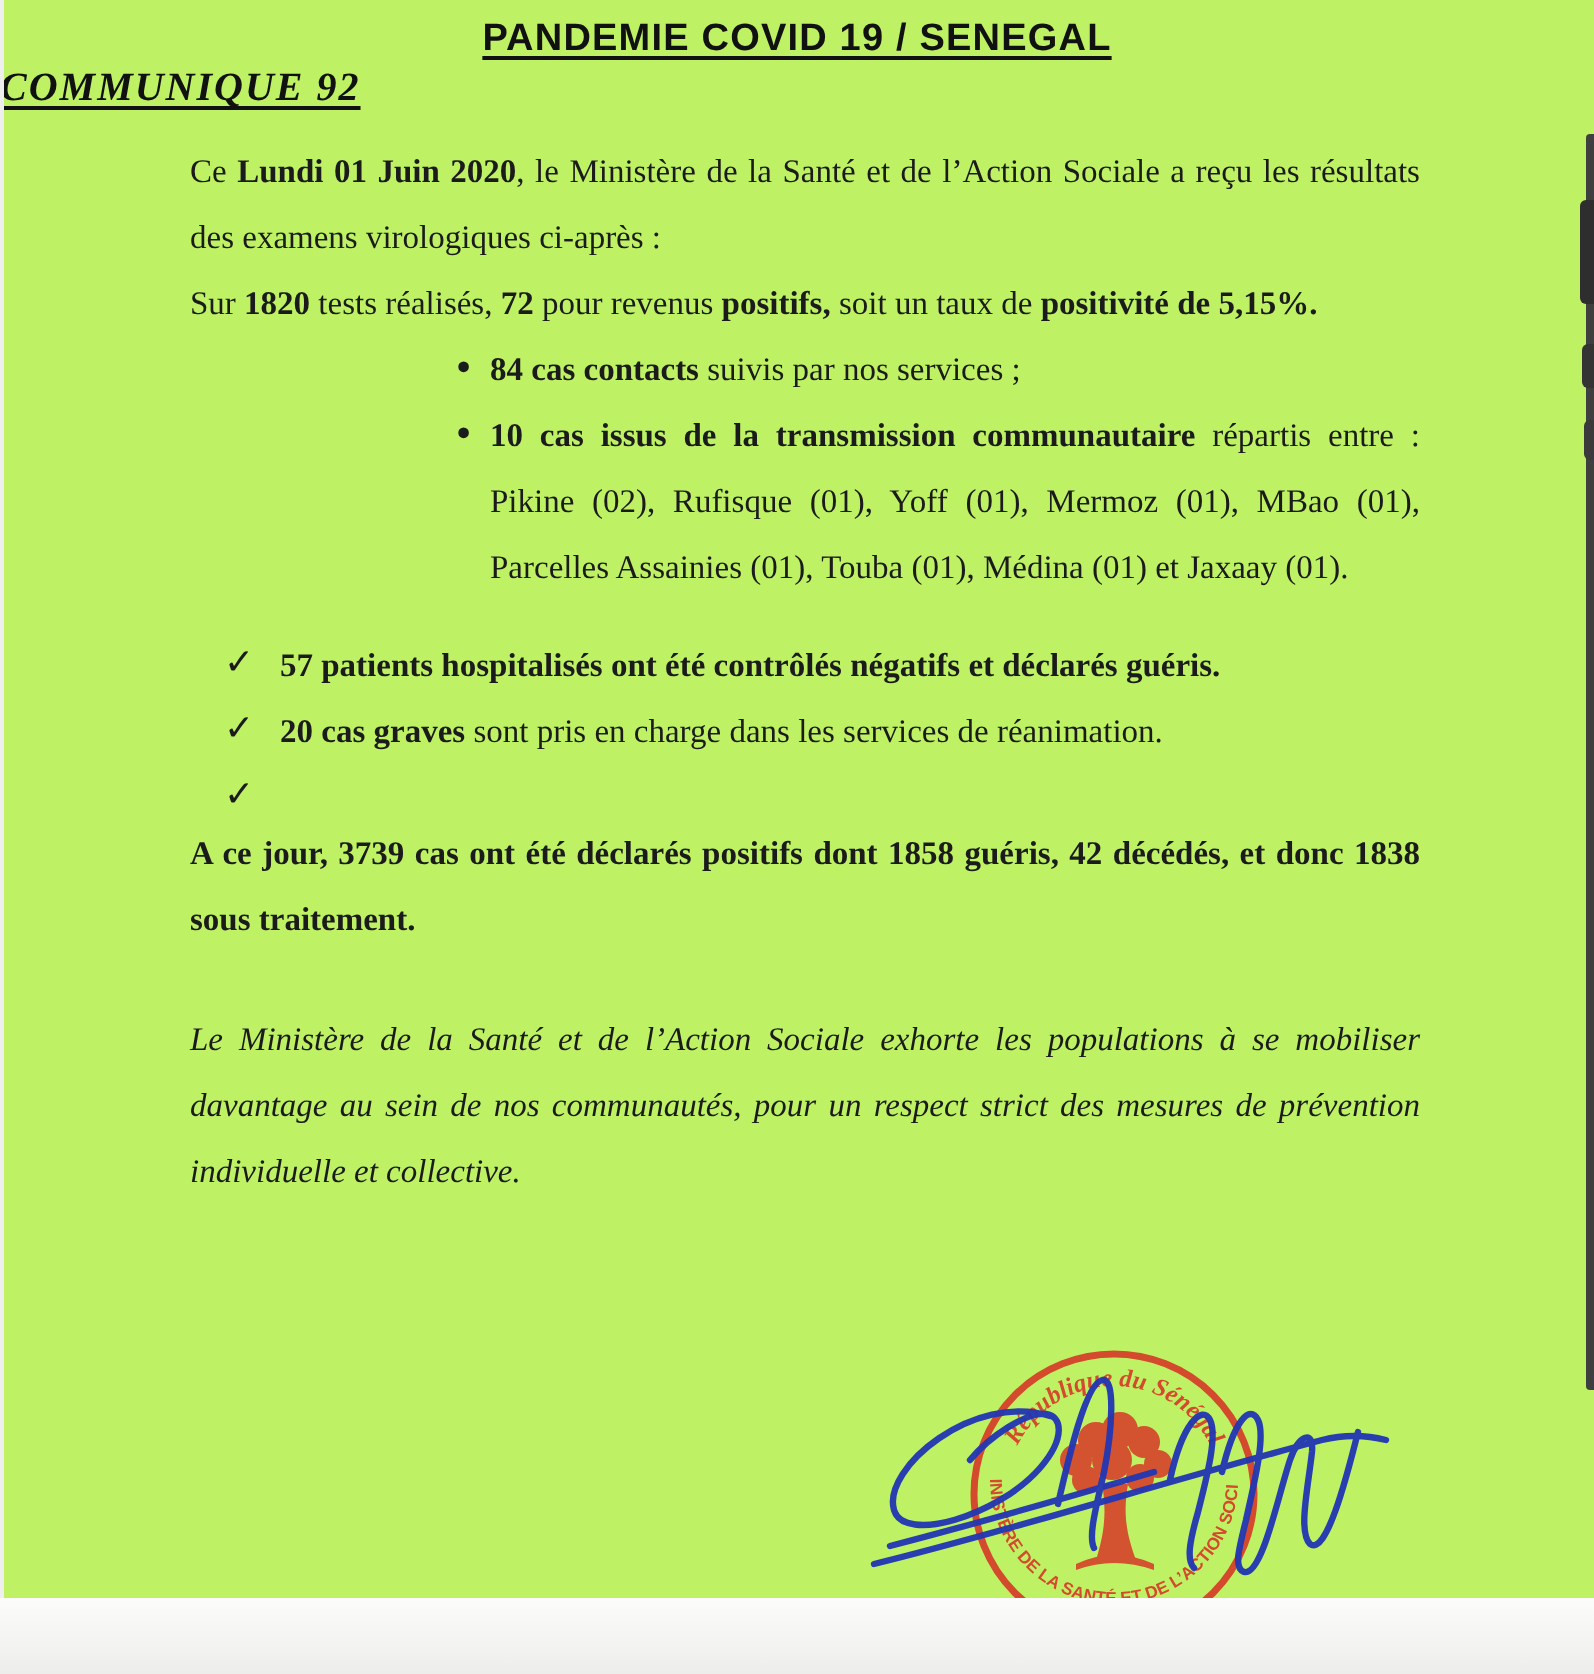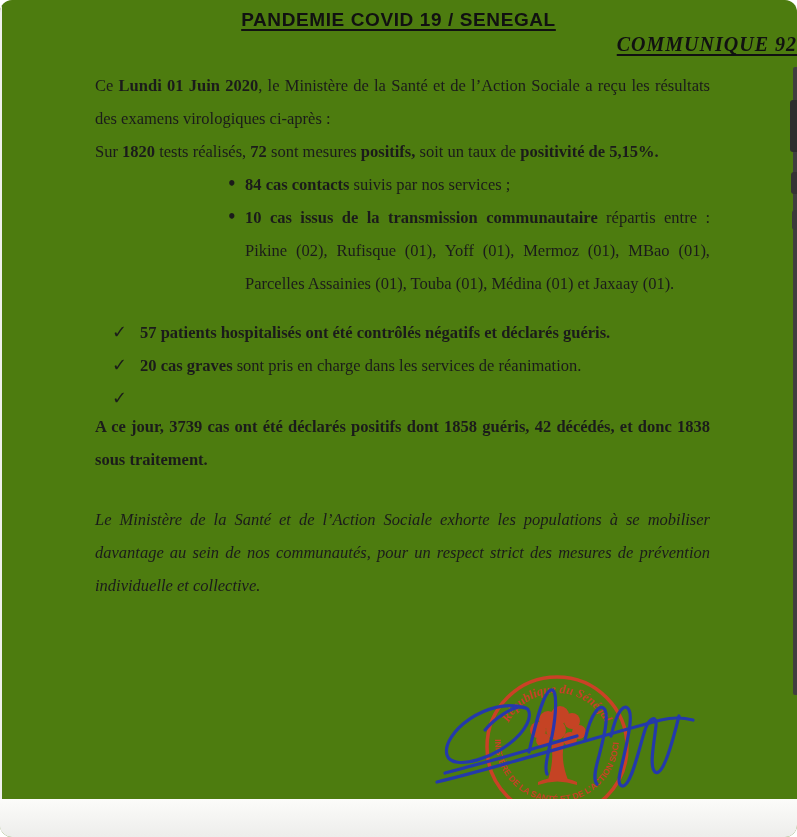--- a/index.html
+++ b/index.html
@@ -1,35 +1,34 @@
 <!DOCTYPE html>
 <html><head>
 <meta charset="utf-8">
 <style>
   * { margin:0; padding:0; box-sizing:border-box; }
   html,body { background:#ffffff; }
   .page {
     position:relative; width:797px; height:837px;
-    background:#4d7c0f; overflow:hidden;
+    background:#bef264; overflow:hidden;
     font-family:"Liberation Serif","DejaVu Serif",serif;
     color:#1b1b1b;
-    border-radius:12px;
   }
   .doc-title {
     position:absolute; top:9px; left:0; width:100%;
     text-align:center;
     font-family:"Liberation Sans","DejaVu Sans",sans-serif;
     font-weight:bold; font-size:19px; letter-spacing:0.6px; color:#111;
   }
   .doc-title .u, .doc-subtitle .u {
     text-decoration:underline; text-decoration-thickness:2px; text-underline-offset:3px;
   }
   .doc-subtitle {
     position:absolute; top:33px; left:0; width:100%;
-    text-align:right;
+    text-align:left;
     font-weight:bold; font-style:italic; font-size:20px; letter-spacing:1px; color:#111;
   }
   .content {
     position:absolute; left:95px; top:69px; width:615px;
     font-size:16.5px; line-height:33px;
   }
   .para { text-align:justify; }
   .para.nojust { text-align:left; }
   .bold, .bold-para { font-weight:bold; }
   ul { list-style:none; }
@@ -66,21 +65,21 @@
     <span class="u">PANDEMIE COVID 19 / SENEGAL</span>
   </div>
   <div class="doc-subtitle">
     <span class="u">COMMUNIQUE 92</span>
   </div>
 
   <div class="content">
 
     <p class="para"><span>Ce </span><span class="bold">Lundi 01 Juin 2020</span><span>, le Ministère de la Santé et de l’Action Sociale a reçu les résultats des examens virologiques ci-après :</span></p>
 
-    <p class="para"><span>Sur </span><span class="bold">1820</span><span> tests réalisés, </span><span class="bold">72</span><span> sont mesures </span><span class="bold">positifs,</span><span>  soit un taux de </span><span class="bold">positivité de 5,15%.</span></p>
+    <p class="para"><span>Sur </span><span class="bold">1820</span><span> tests réalisés, </span><span class="bold">72</span><span> pour revenus </span><span class="bold">positifs,</span><span>  soit un taux de </span><span class="bold">positivité de 5,15%.</span></p>
 
 
     <ul class="bullets">
       <li>
         <span class="marker">•</span>
         <span><span class="bold">84 cas contacts</span><span> suivis par nos services ;</span></span>
       </li>
       <li>
         <span class="marker">•</span>
         <span><span class="bold">10 cas issus de la transmission communautaire</span><span> répartis entre : Pikine (02), Rufisque (01), Yoff (01), Mermoz (01), MBao (01), Parcelles Assainies (01), Touba (01), Médina (01) et Jaxaay (01).</span></span>

